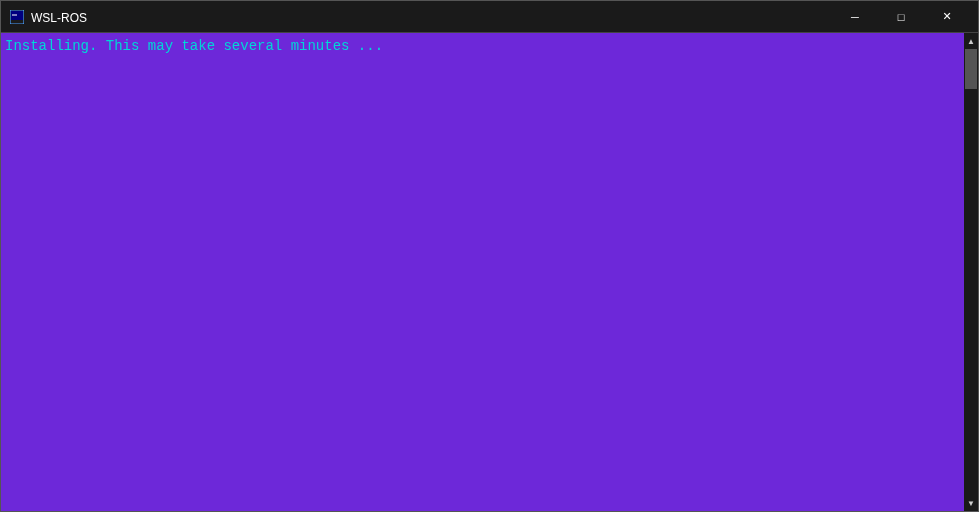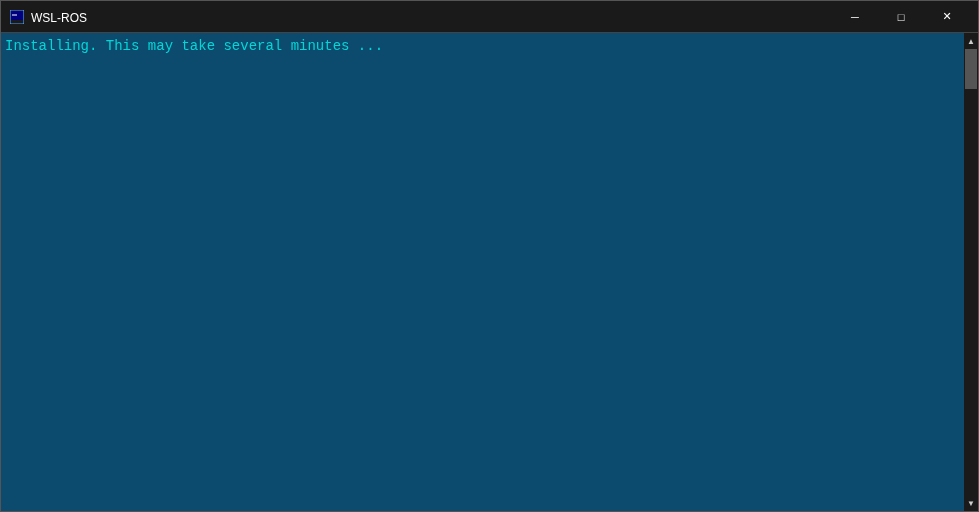--- a/index.html
+++ b/index.html
@@ -75,21 +75,21 @@
       cursor: pointer;
       color: #ffffff;
       font-size: 11px;
       background: transparent;
       border: none;
       outline: none;
     }
 
     .terminal-body {
       flex: 1;
-      background: #0c4a6e;
+      background: #6d28d9;
       position: relative;
       overflow: hidden;
       display: flex;
     }
 
     .terminal-content {
       flex: 1;
       padding: 4px 4px;
       overflow: hidden;
     }

